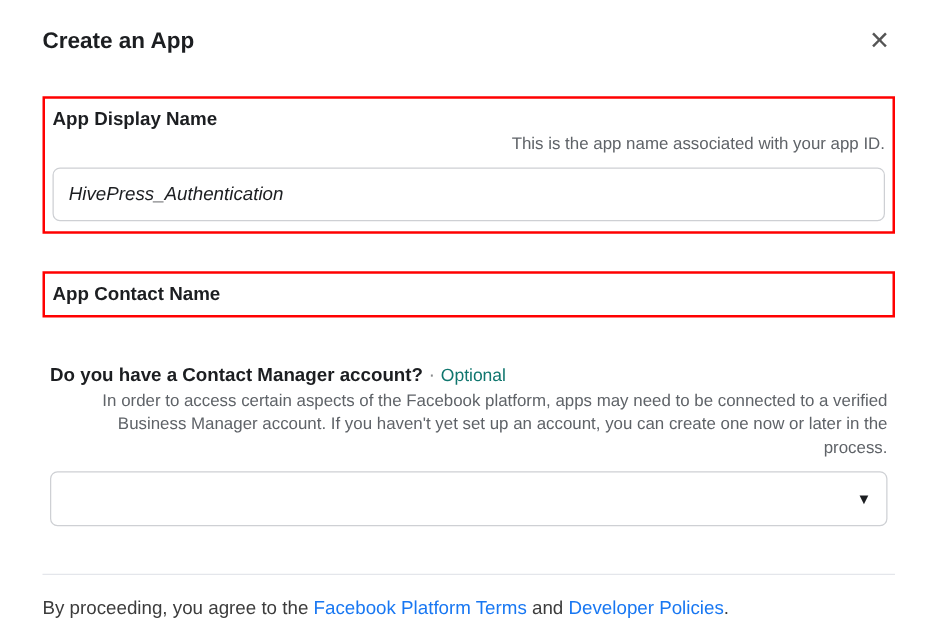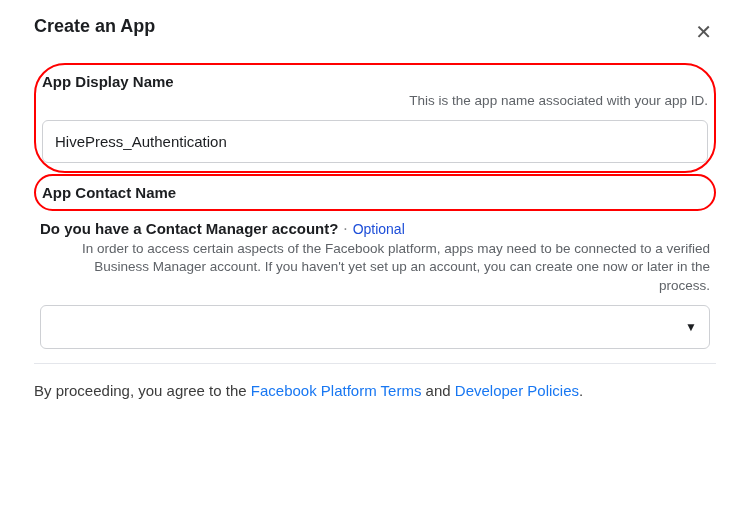--- a/index.html
+++ b/index.html
@@ -10,67 +10,68 @@
       background: #fff;
       color: #1c1e21;
       position: relative;
     }
     .modal {
       padding: 16px 34px 0 34px;
     }
     .modal-header {
       display: flex;
       justify-content: space-between;
-      padding-bottom: 15px;
+      align-items: center;
+      padding-bottom: 28px;
     }
     .modal-title {
       font-size: 18px;
       font-weight: 700;
       color: #1c1e21;
     }
     .close-btn {
       font-size: 20px;
       color: #555;
       cursor: pointer;
       padding: 4px;
     }
     .section {
-      margin-bottom: 1px;
+      margin-bottom: 30px;
       padding: 8px 6px 8px 6px;
-      border-radius: 31px;
     }
     .highlight {
       border: 2.5px solid #f00;
     }
     .section-label {
       font-size: 15px;
       font-weight: 700;
       color: #1c1e21;
     }
     .optional-tag {
       font-size: 14px;
       font-weight: 400;
-      color: #1d4ed8;
+      color: #0f766e;
     }
     .section-desc {
       font-size: 13.5px;
       color: #5f6368;
       line-height: 1.35;
       margin-top: 2px;
       margin-bottom: 10px;
       text-align: right;
     }
     .text-input {
       width: 100%;
       padding: 12px 12px;
       font-size: 15px;
       color: #1c1e21;
       border: 1px solid #ced0d4;
       border-radius: 6px;
       outline: none;
+      font-style: italic;
     }
     .select-box {
       width: 100%;
       padding: 14px 12px;
       font-size: 15px;
       border: 1px solid #ced0d4;
       border-radius: 6px;
       display: flex;
       justify-content: space-between;
       align-items: center;

